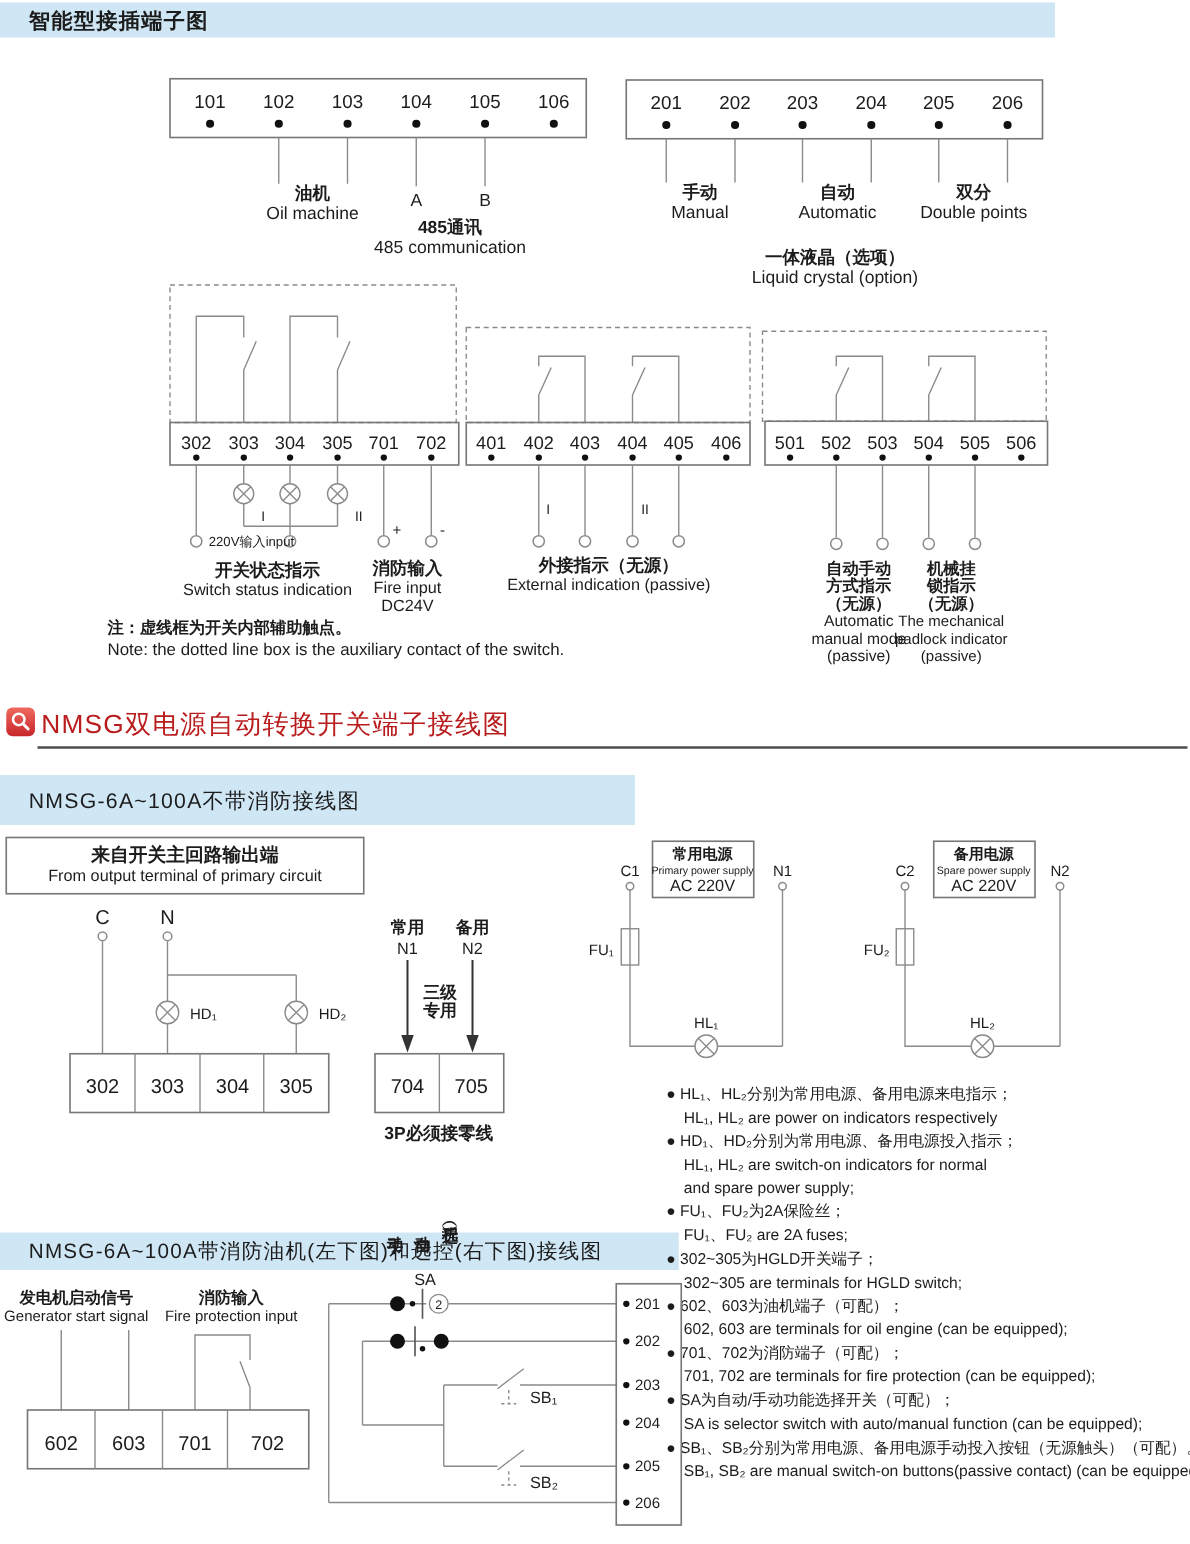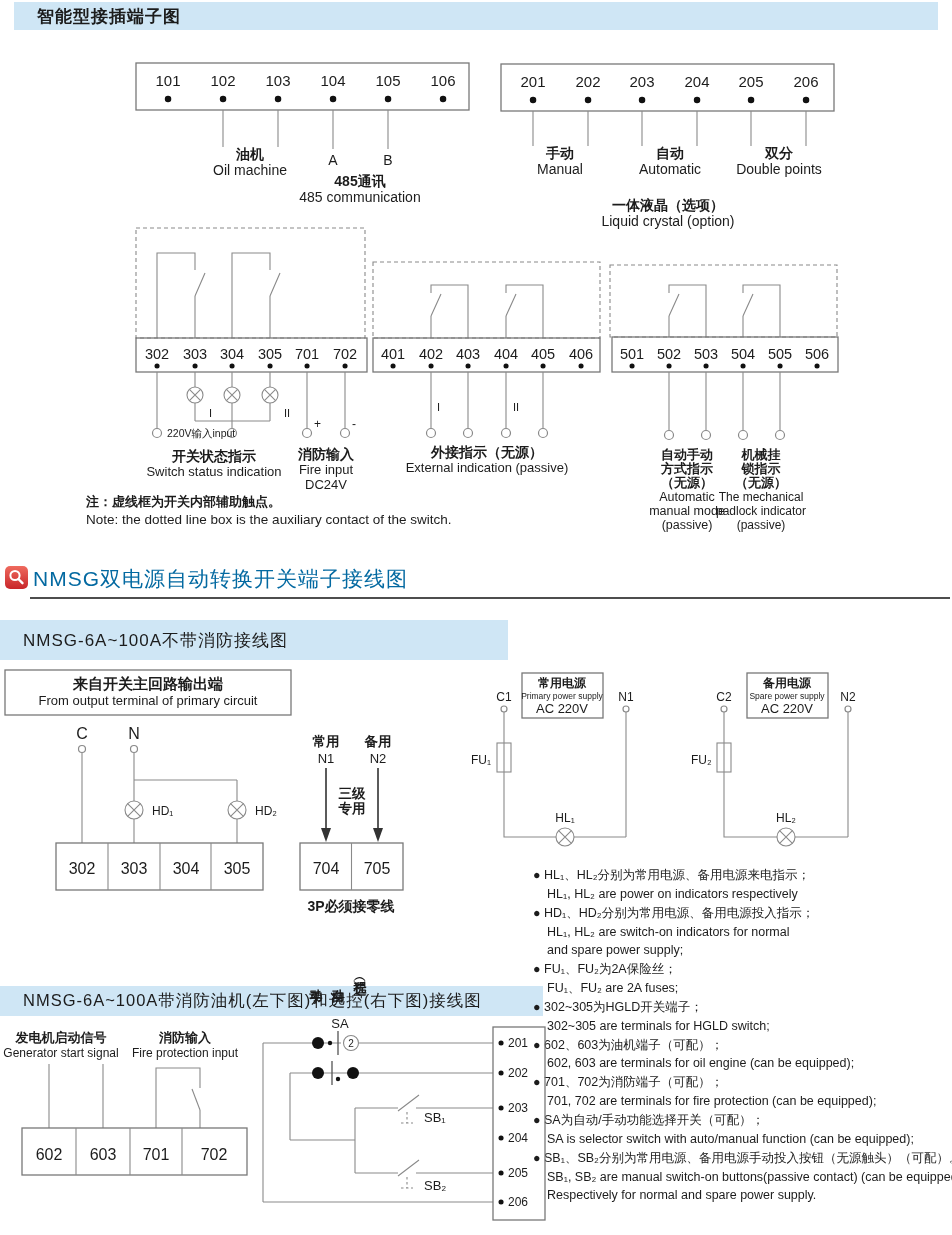--- a/index.html
+++ b/index.html
@@ -2,21 +2,21 @@
 <html><head>
 <meta charset="utf-8">
 <style>
   html,body{margin:0;padding:0;background:#fff;}
   .page{position:relative;width:952px;height:1235px;background:#fff;overflow:hidden;
         font-family:"Liberation Sans","DejaVu Sans",sans-serif;color:#1c1c1c;}
   .band{position:absolute;background:#cfe6f5;display:flex;align-items:center;}
   .band span{padding-left:23px;font-size:17px;letter-spacing:1px;}
   .band.top span{font-weight:bold;}
   .redtitle{position:absolute;left:0;top:563px;width:952px;height:30px;}
-  .redtitle .txt{position:absolute;left:33px;top:2px;font-size:21px;color:#0369a1;letter-spacing:1px;}
+  .redtitle .txt{position:absolute;left:33px;top:2px;font-size:21px;color:#b91c1c;letter-spacing:1px;}
   .icon{position:absolute;left:5px;top:3px;width:23px;height:23px;border-radius:5px;
         background:linear-gradient(#ef6a5e,#c8262a);}
   .rule{position:absolute;left:30px;top:597px;width:920px;height:2px;background:#4d4d4d;}
   .bullets{position:absolute;left:533px;top:866px;width:419px;font-size:12.5px;line-height:18.85px;white-space:nowrap;}
   .bl{height:18.85px;}
   .ind{padding-left:14px;}
   .art{position:absolute;left:0;top:0;}
   .art text{fill:#1c1c1c;font-family:"Liberation Sans","DejaVu Sans",sans-serif;}
   .m{text-anchor:middle;}
   .b{font-weight:bold;}
@@ -27,21 +27,21 @@
   .sdots{stroke:#111;stroke-width:5;stroke-linecap:round;fill:none;}
   .oc{stroke:#8a8a8a;stroke-width:1.2;fill:#fff;}
   .dact{stroke:#8a8a8a;stroke-width:1.1;fill:none;stroke-dasharray:2.5 2.5;}
   .vtx{writing-mode:vertical-rl;}
 </style>
 </head>
 <body>
 
 <div class="page">
 
-  <div class="band top" style="left:14px;top:2px;width:924px;height:28px;font-family:Liberation Mono, monospace;">
+  <div class="band top" style="left:0;top:2px;width:844px;height:28px;font-family:Liberation Mono, monospace;">
     <span>智能型接插端子图</span>
   </div>
 
   <div class="redtitle">
     <span class="icon">
       <svg width="23" height="23">
           <circle cx="10" cy="9.5" r="4.6" fill="none" stroke="#fff" stroke-width="2"></circle>
           <line x1="13.4" y1="13" x2="17.5" y2="17.2" stroke="#fff" stroke-width="2.4" stroke-linecap="round"></line>
         </svg>
     </span>
@@ -68,21 +68,20 @@
     <div class="bl">● 302~305为HGLD开关端子；</div>
     <div class="bl ind">302~305 are terminals for HGLD switch;</div>
     <div class="bl">● 602、603为油机端子（可配）；</div>
     <div class="bl ind">602, 603 are terminals for oil engine (can be equipped);</div>
     <div class="bl">● 701、702为消防端子（可配）；</div>
     <div class="bl ind">701, 702 are terminals for fire protection (can be equipped);</div>
     <div class="bl">● SA为自动/手动功能选择开关（可配）；</div>
     <div class="bl ind">SA is selector switch with auto/manual function (can be equipped);</div>
     <div class="bl">● SB₁、SB₂分别为常用电源、备用电源手动投入按钮（无源触头）（可配）。</div>
     <div class="bl ind">SB₁, SB₂ are manual switch-on buttons(passive contact) (can be equipped)</div>
-    <div class="bl ind">Respectively for normal and spare power supply.</div>
   </div>
 
   <svg class="art" width="952" height="1235">
 
     <g>
       <rect class="bx" x="136" y="63" width="333" height="47"></rect>
       <text class="m" x="168" y="86" font-size="15">101</text>
       <text class="m" x="223" y="86" font-size="15">102</text>
       <text class="m" x="278" y="86" font-size="15">103</text>
       <text class="m" x="333" y="86" font-size="15">104</text>

